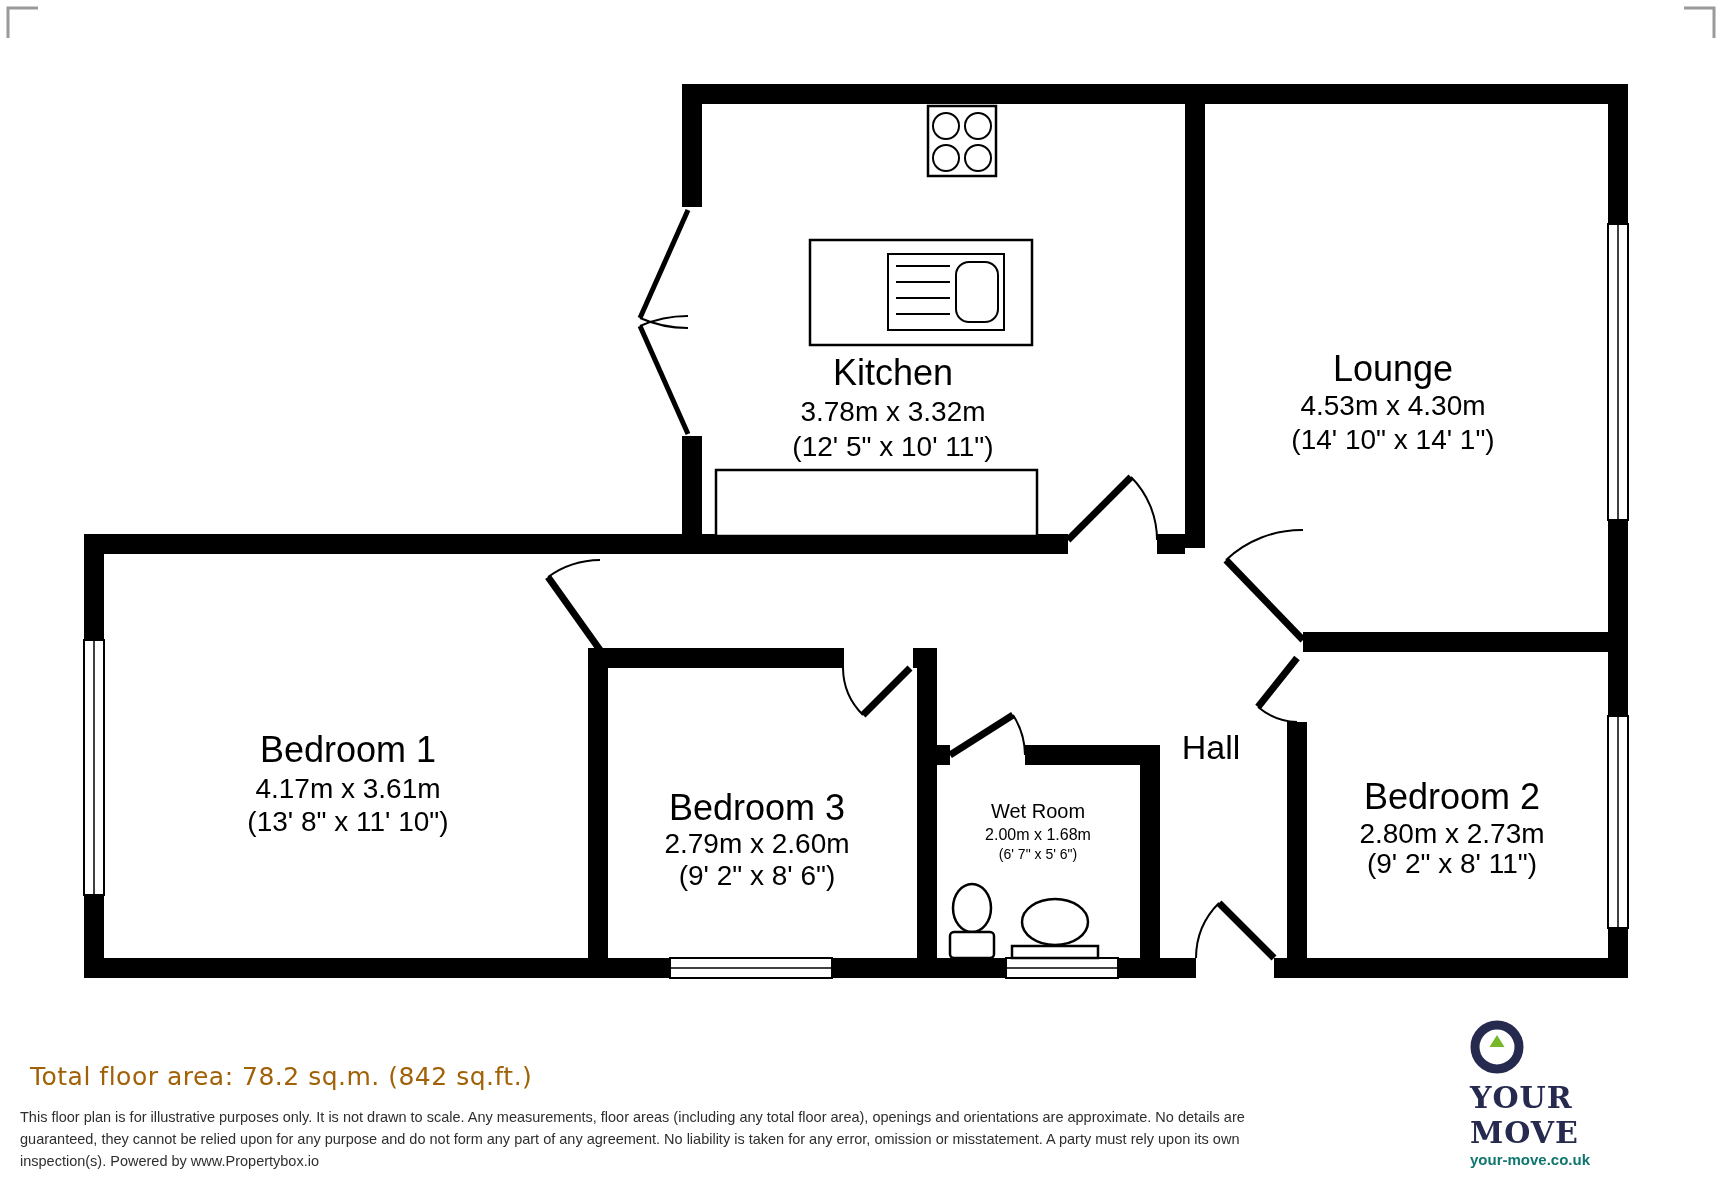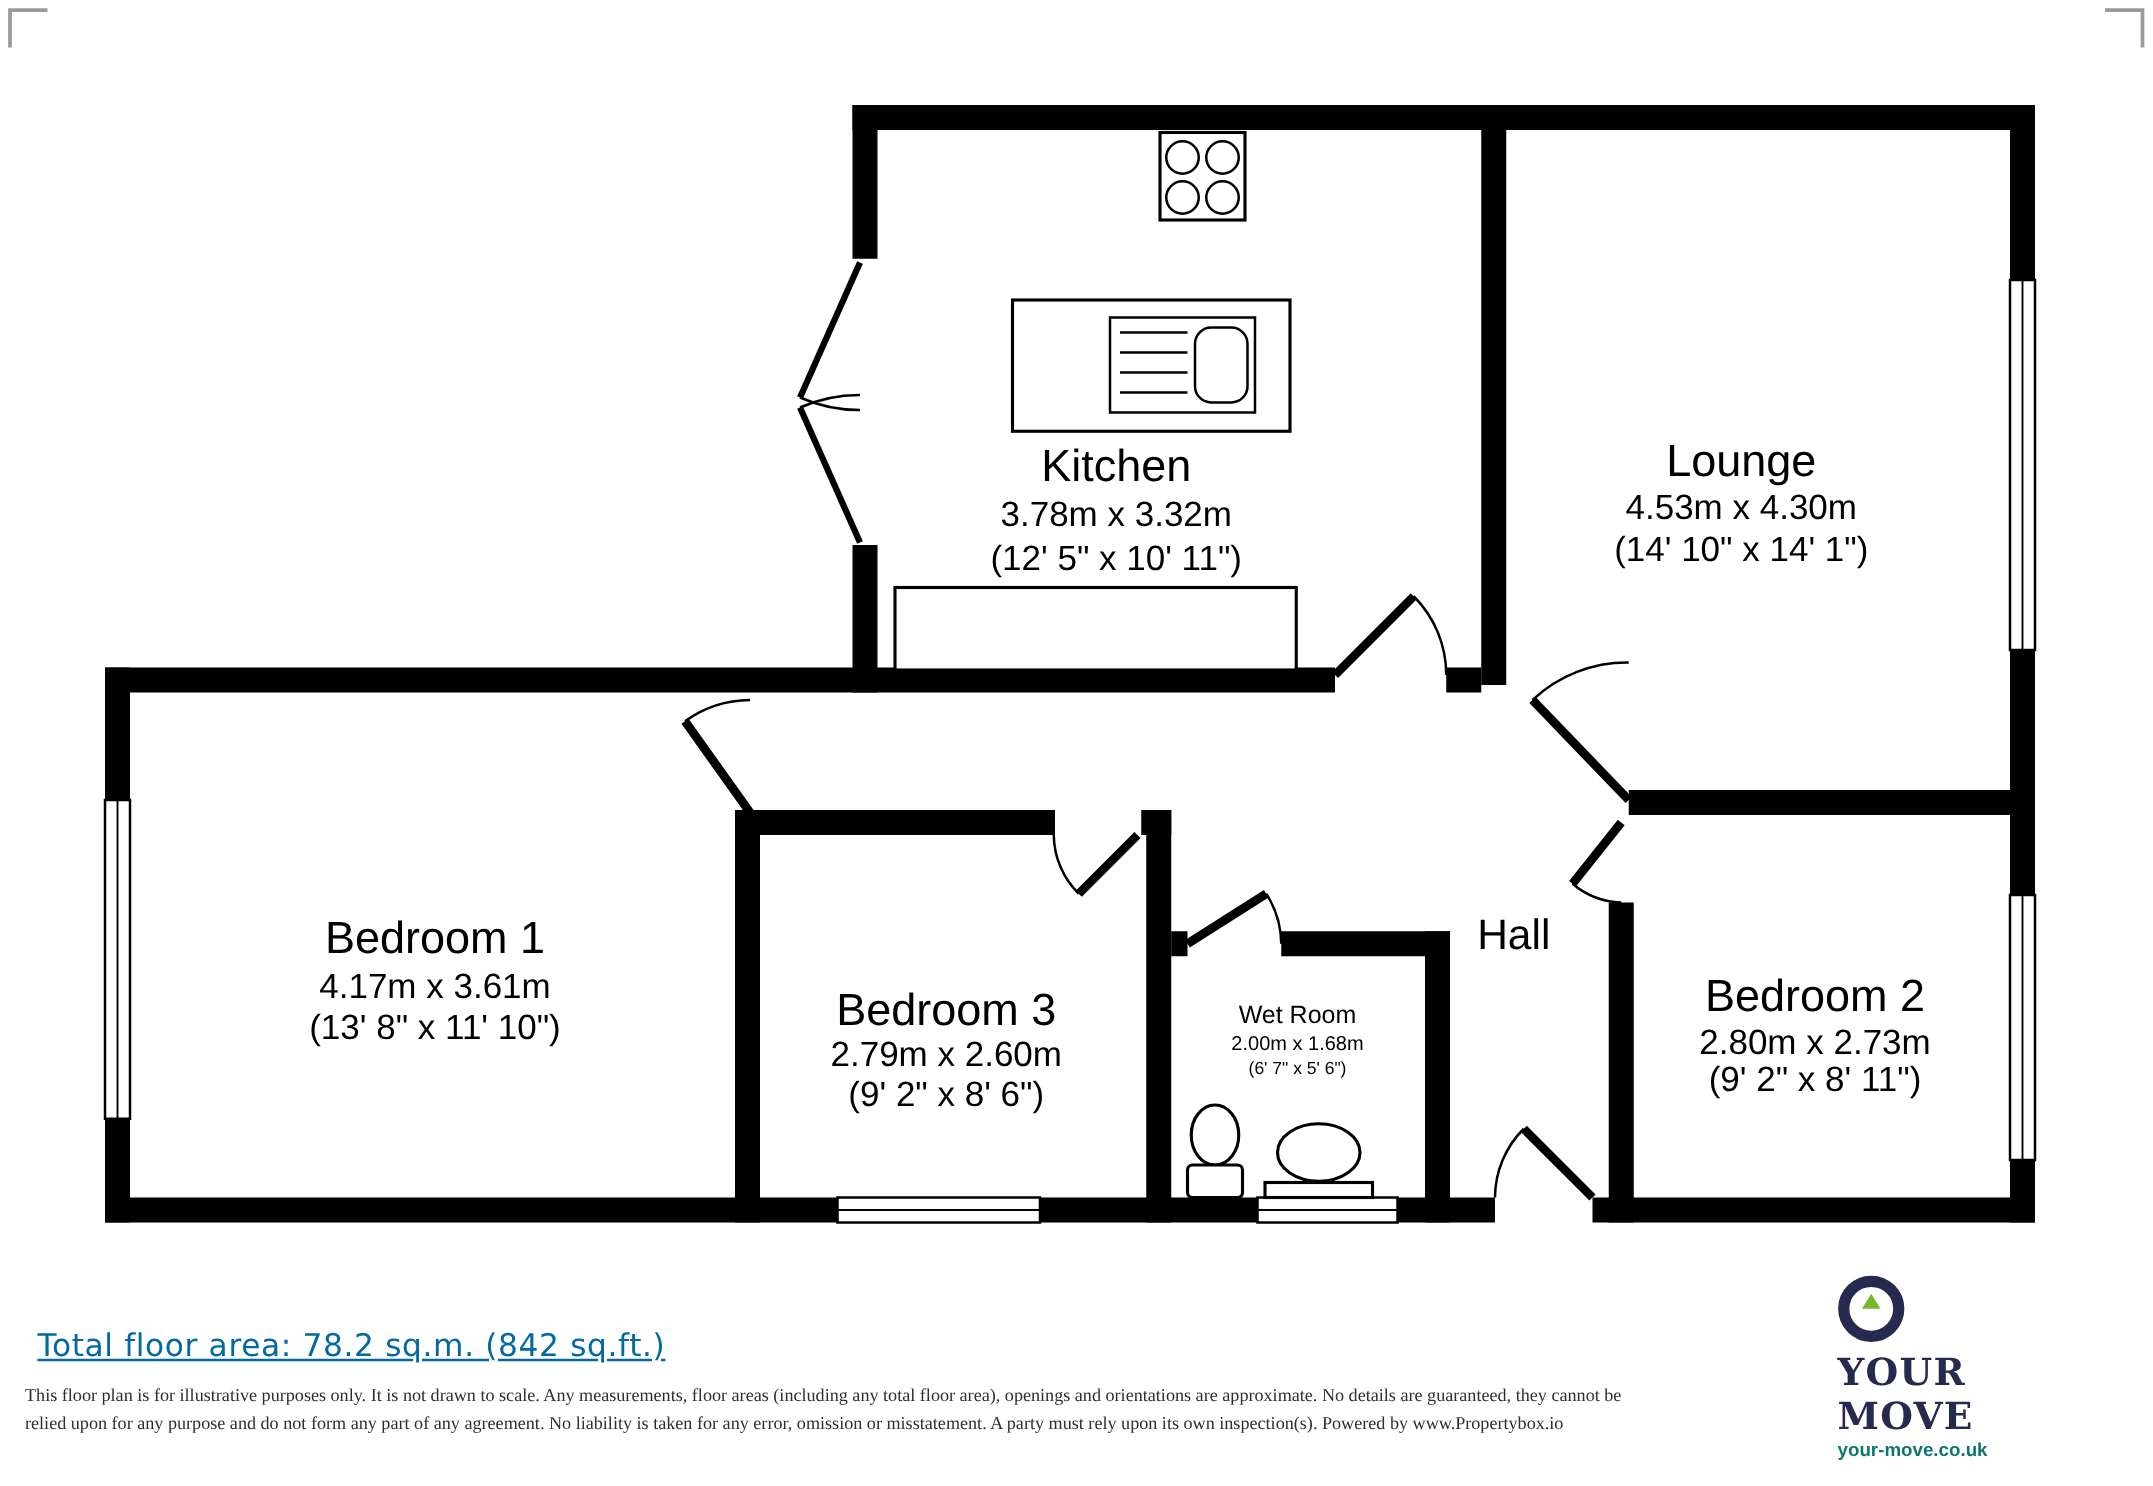--- a/index.html
+++ b/index.html
@@ -14,24 +14,24 @@
   .hall-name{font-family:"Liberation Sans",sans-serif;font-size:34px;fill:#000;text-anchor:middle;}
   .wall{fill:#000;stroke:none;}
   .fixture{fill:#fff;stroke:#000;stroke-width:2.5;}
   .fixline{stroke:#000;stroke-width:2;fill:none;}
   .win{fill:#fff;stroke:#000;stroke-width:2;}
   .winline{stroke:#000;stroke-width:1.5;}
   .leaf{stroke:#000;stroke-width:7;fill:none;}
   .leaf-thin{stroke:#000;stroke-width:5;fill:none;}
   .swing{stroke:#000;stroke-width:2;fill:none;}
   .cropmark{stroke:#9a9a9a;stroke-width:3;fill:none;}
-  #total-area{position:absolute;left:30px;top:1062px;font-size:25px;color:#0369a1;
-              font-family:"DejaVu Sans",sans-serif;letter-spacing:0.5px;text-decoration:underline;}
+  #total-area{position:absolute;left:30px;top:1062px;font-size:25px;color:#a16207;
+              font-family:"DejaVu Sans",sans-serif;letter-spacing:0.5px;}
   #disclaimer{position:absolute;left:20px;top:1106px;width:1285px;font-size:14.5px;
-              line-height:22px;color:#2e2e2e;font-family:Liberation Serif, serif;}
+              line-height:22px;color:#2e2e2e;font-family:Liberation Sans, sans-serif;}
   #logo{position:absolute;left:1470px;top:1020px;width:200px;text-align:left;}
   #logo .brand{font-family:"DejaVu Serif",serif;font-weight:bold;font-size:30px;
                letter-spacing:1px;margin-top:2px;}
   #logo .site{font-family:"Liberation Sans",sans-serif;font-weight:bold;font-size:15px;margin-top:1px;}
 </style>
 </head>
 <body>
 
 <div id="canvas">
 

